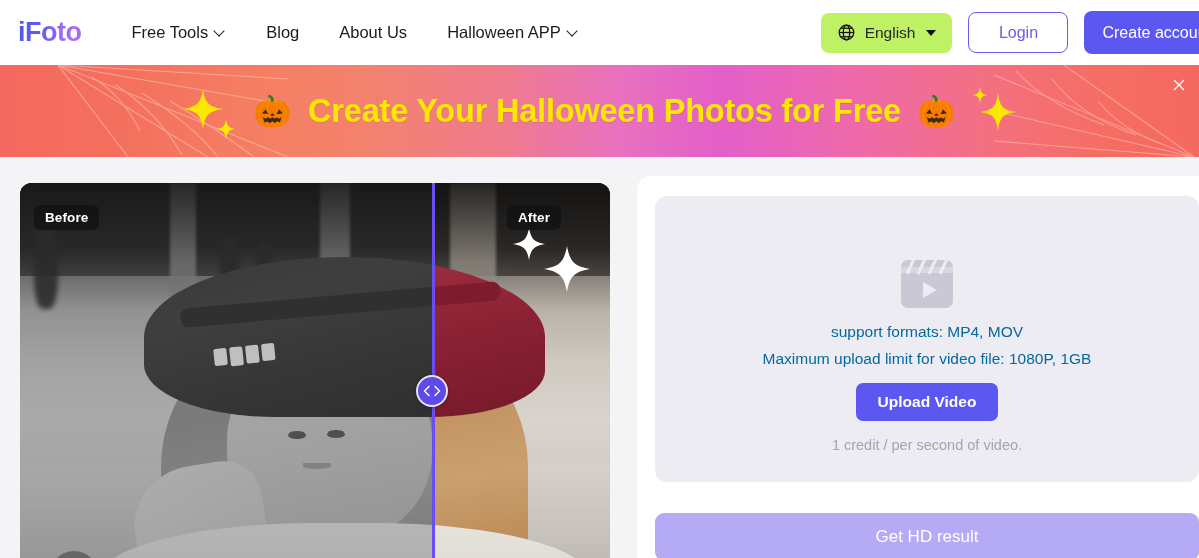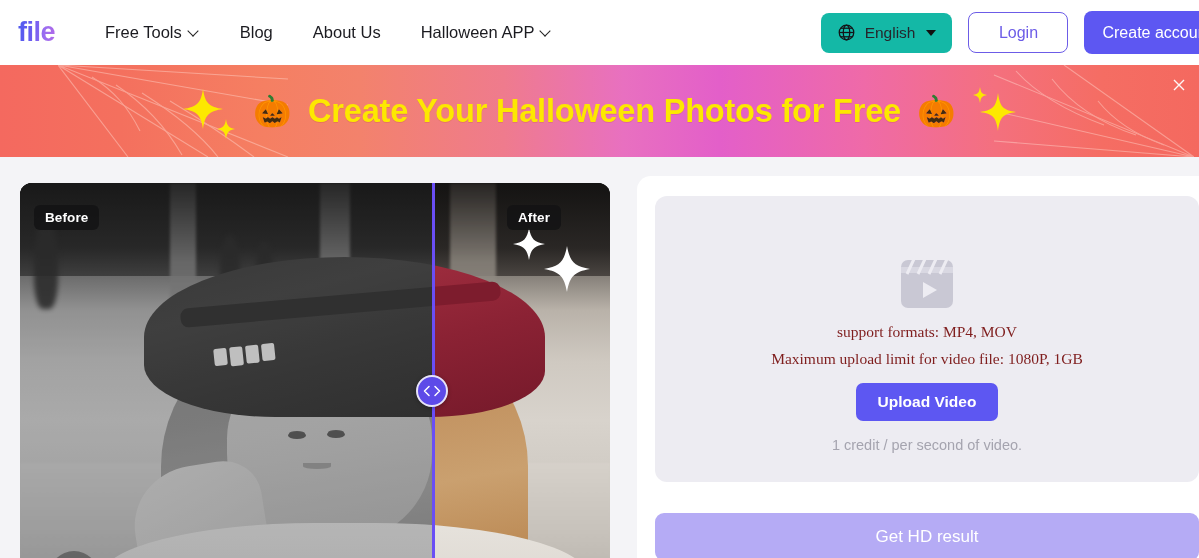--- a/index.html
+++ b/index.html
@@ -41,21 +41,21 @@
     width: 7px; height: 7px;
     border-right: 1.6px solid #222; border-bottom: 1.6px solid #222;
     transform: rotate(45deg);
   }
   .header-right {
     position: absolute; right: 0; top: 0; height: 65px;
     display: flex; align-items: center; gap: 16px;
   }
   .lang-pill {
     display: flex; align-items: center; gap: 9px;
-    background: #14b8a6; border-radius: 8px;
+    background: #bef264; border-radius: 8px;
     height: 40px; padding: 0 16px;
     font-size: 15.5px; color: #26262c; cursor: pointer;
   }
   .globe { width: 19px; height: 19px; flex: none; }
   .caret {
     width: 0; height: 0; margin-left: 2px;
     border-left: 5.5px solid transparent;
     border-right: 5.5px solid transparent;
     border-top: 6.5px solid #111;
   }
@@ -249,21 +249,21 @@
     background: #fff; border-radius: 14px 0 0 14px;
   }
   .drop {
     position: absolute; left: 18px; top: 20px;
     width: 544px; height: 286px;
     background: #edecf2; border-radius: 12px;
     display: flex; flex-direction: column; align-items: center;
   }
   .video-icon { margin-top: 62px; }
   .drop-line {
-    font-size: 15.5px; color: #7f1d1d; margin-top: 9px; font-family: Liberation Serif, serif;
+    font-size: 15.5px; color: #0369a1; margin-top: 9px;
   }
   .drop-line.first { margin-top: 13px; }
   .btn-upload {
     margin-top: 15px; height: 38px; padding: 0 22px;
     background: #5d57f2; color: #fff; border: none; border-radius: 7px;
     font-size: 15.5px; font-family: inherit; font-weight: 700;
     cursor: pointer;
   }
   .credit { font-size: 14.5px; color: #a5a4af; margin-top: 16px; text-align: right; }
   .btn-hd {
@@ -272,21 +272,21 @@
     background: #b5abf5; color: #fff;
     border: none; border-radius: 9px;
     font-size: 17px; font-family: inherit;
     cursor: not-allowed;
   }
 </style>
 </head>
 <body>
 
 <div class="header">
-  <div class="logo">file</div>
+  <div class="logo">iFoto</div>
 
   <nav class="nav">
     <div class="nav-item">
       <span>Free Tools</span>
       <span class="chev"></span>
     </div>
     <div class="nav-item">
       <span>Blog</span>
     </div>
     <div class="nav-item">

